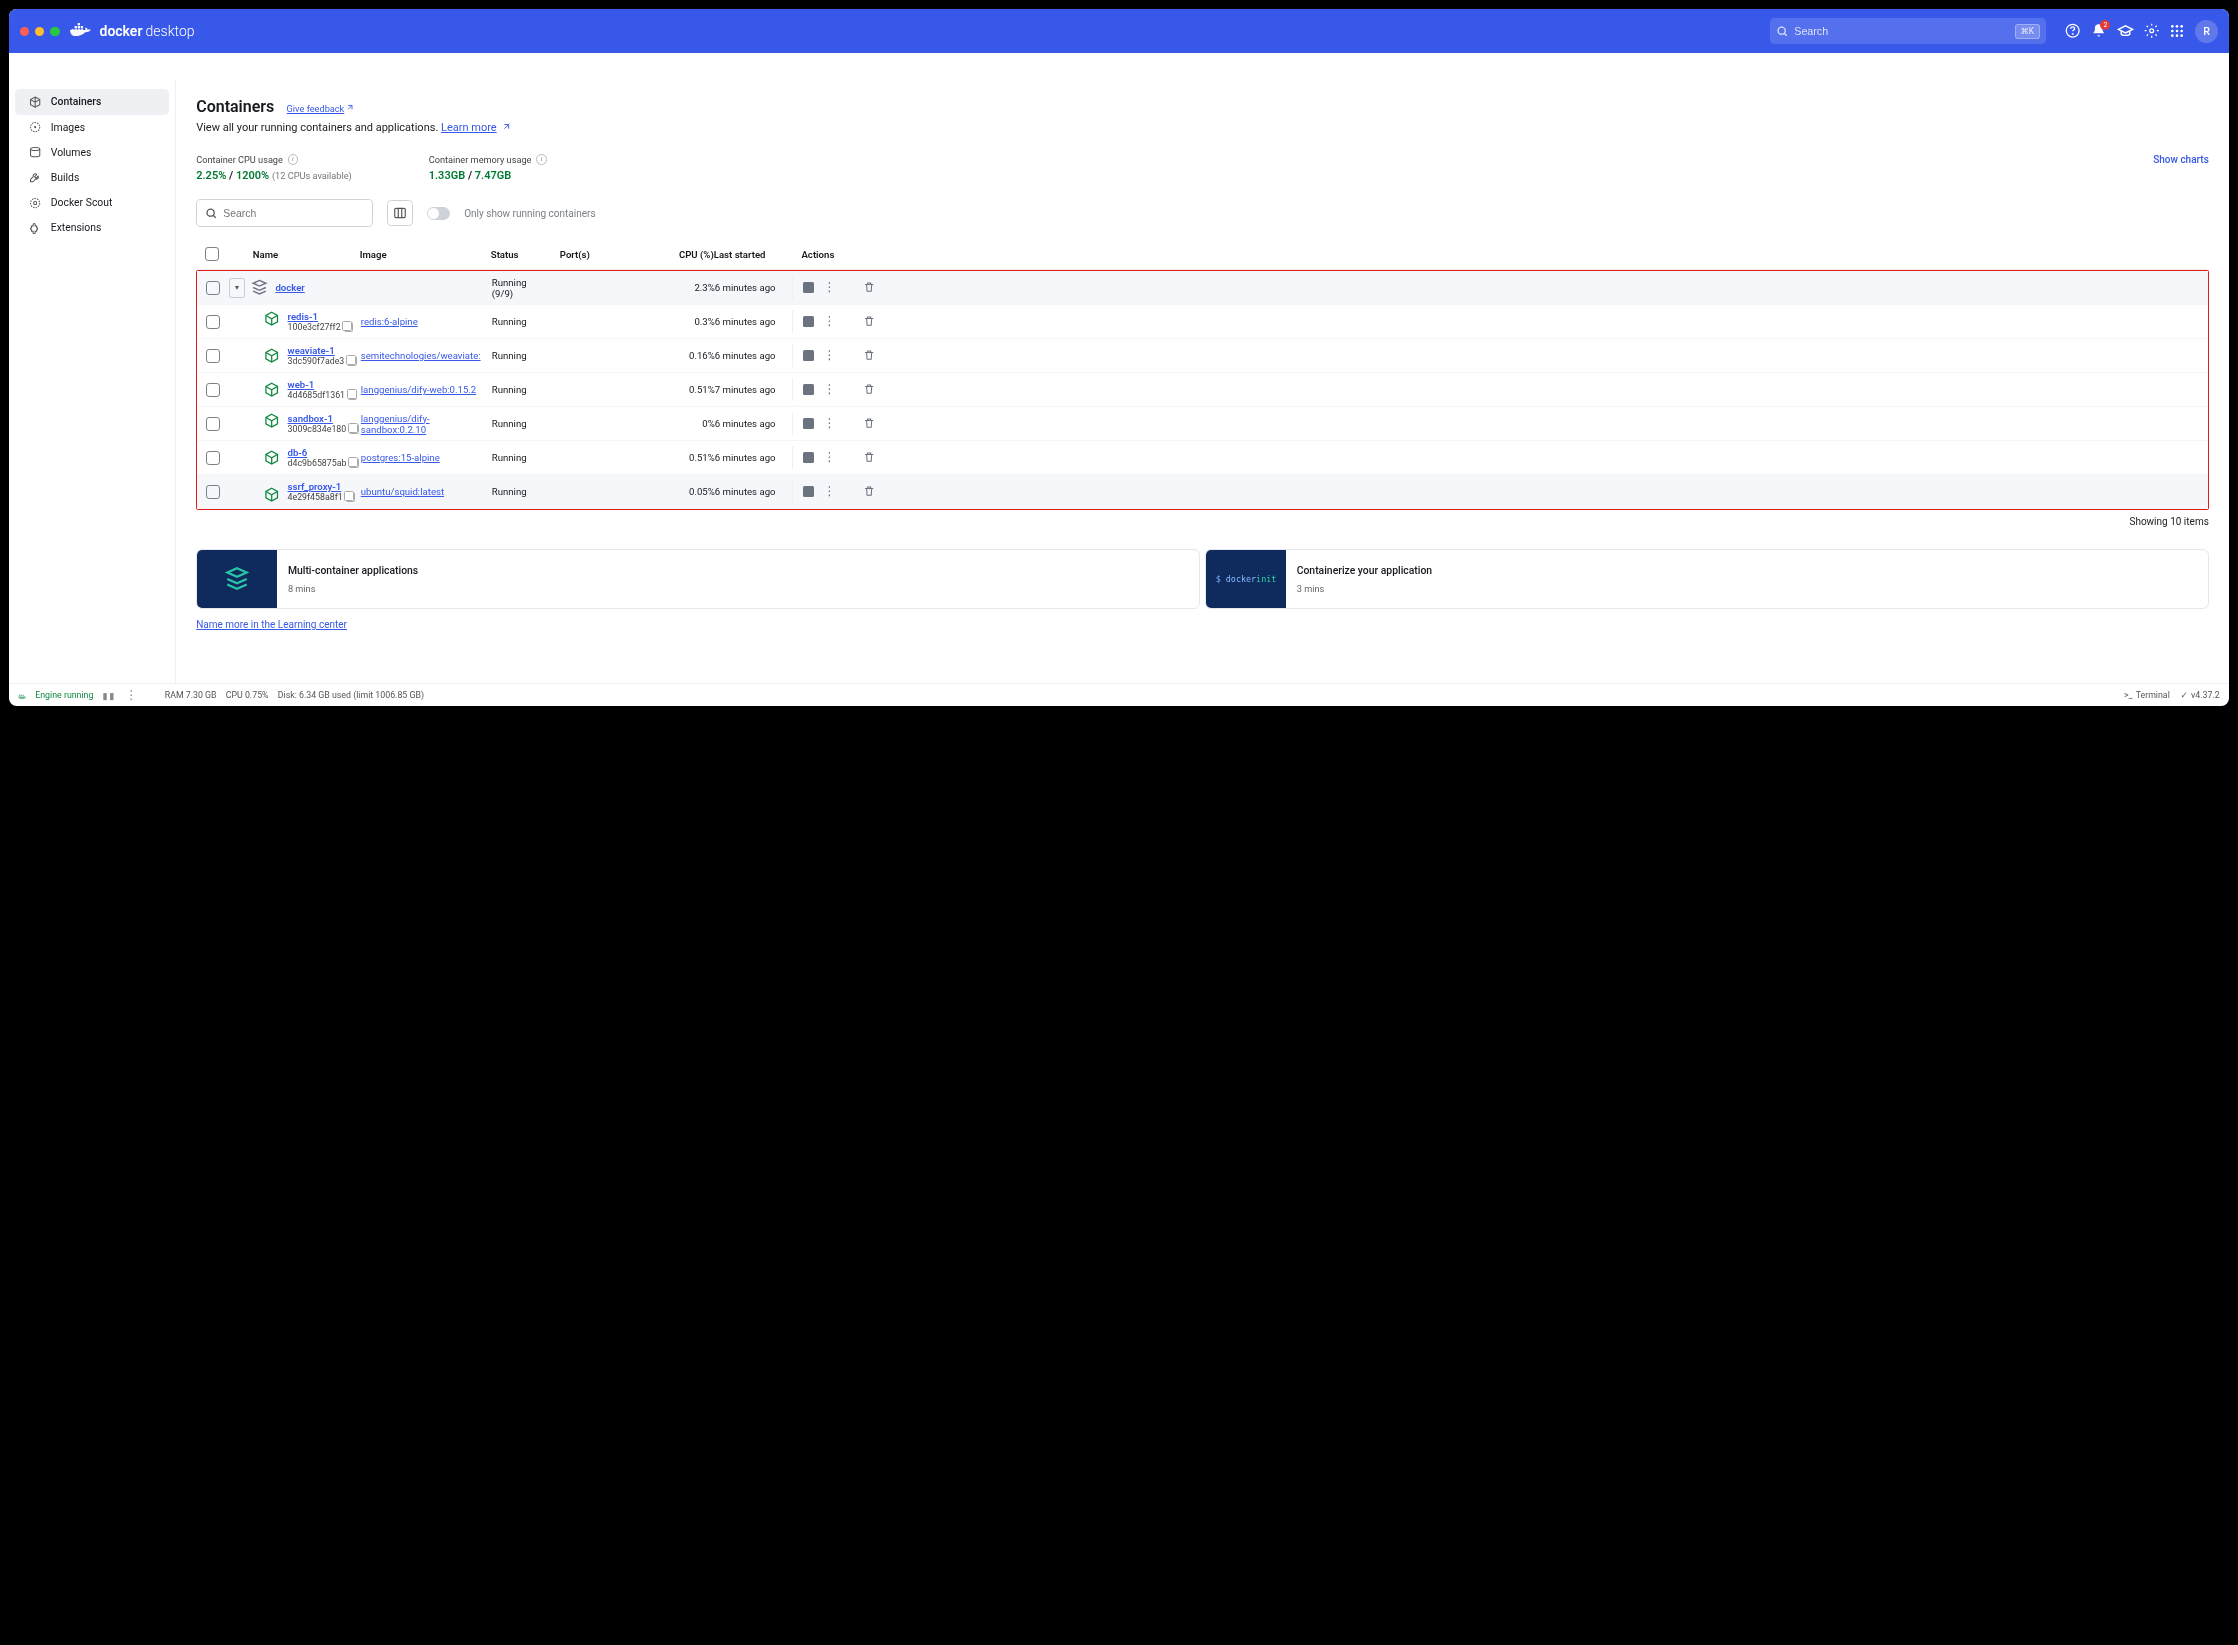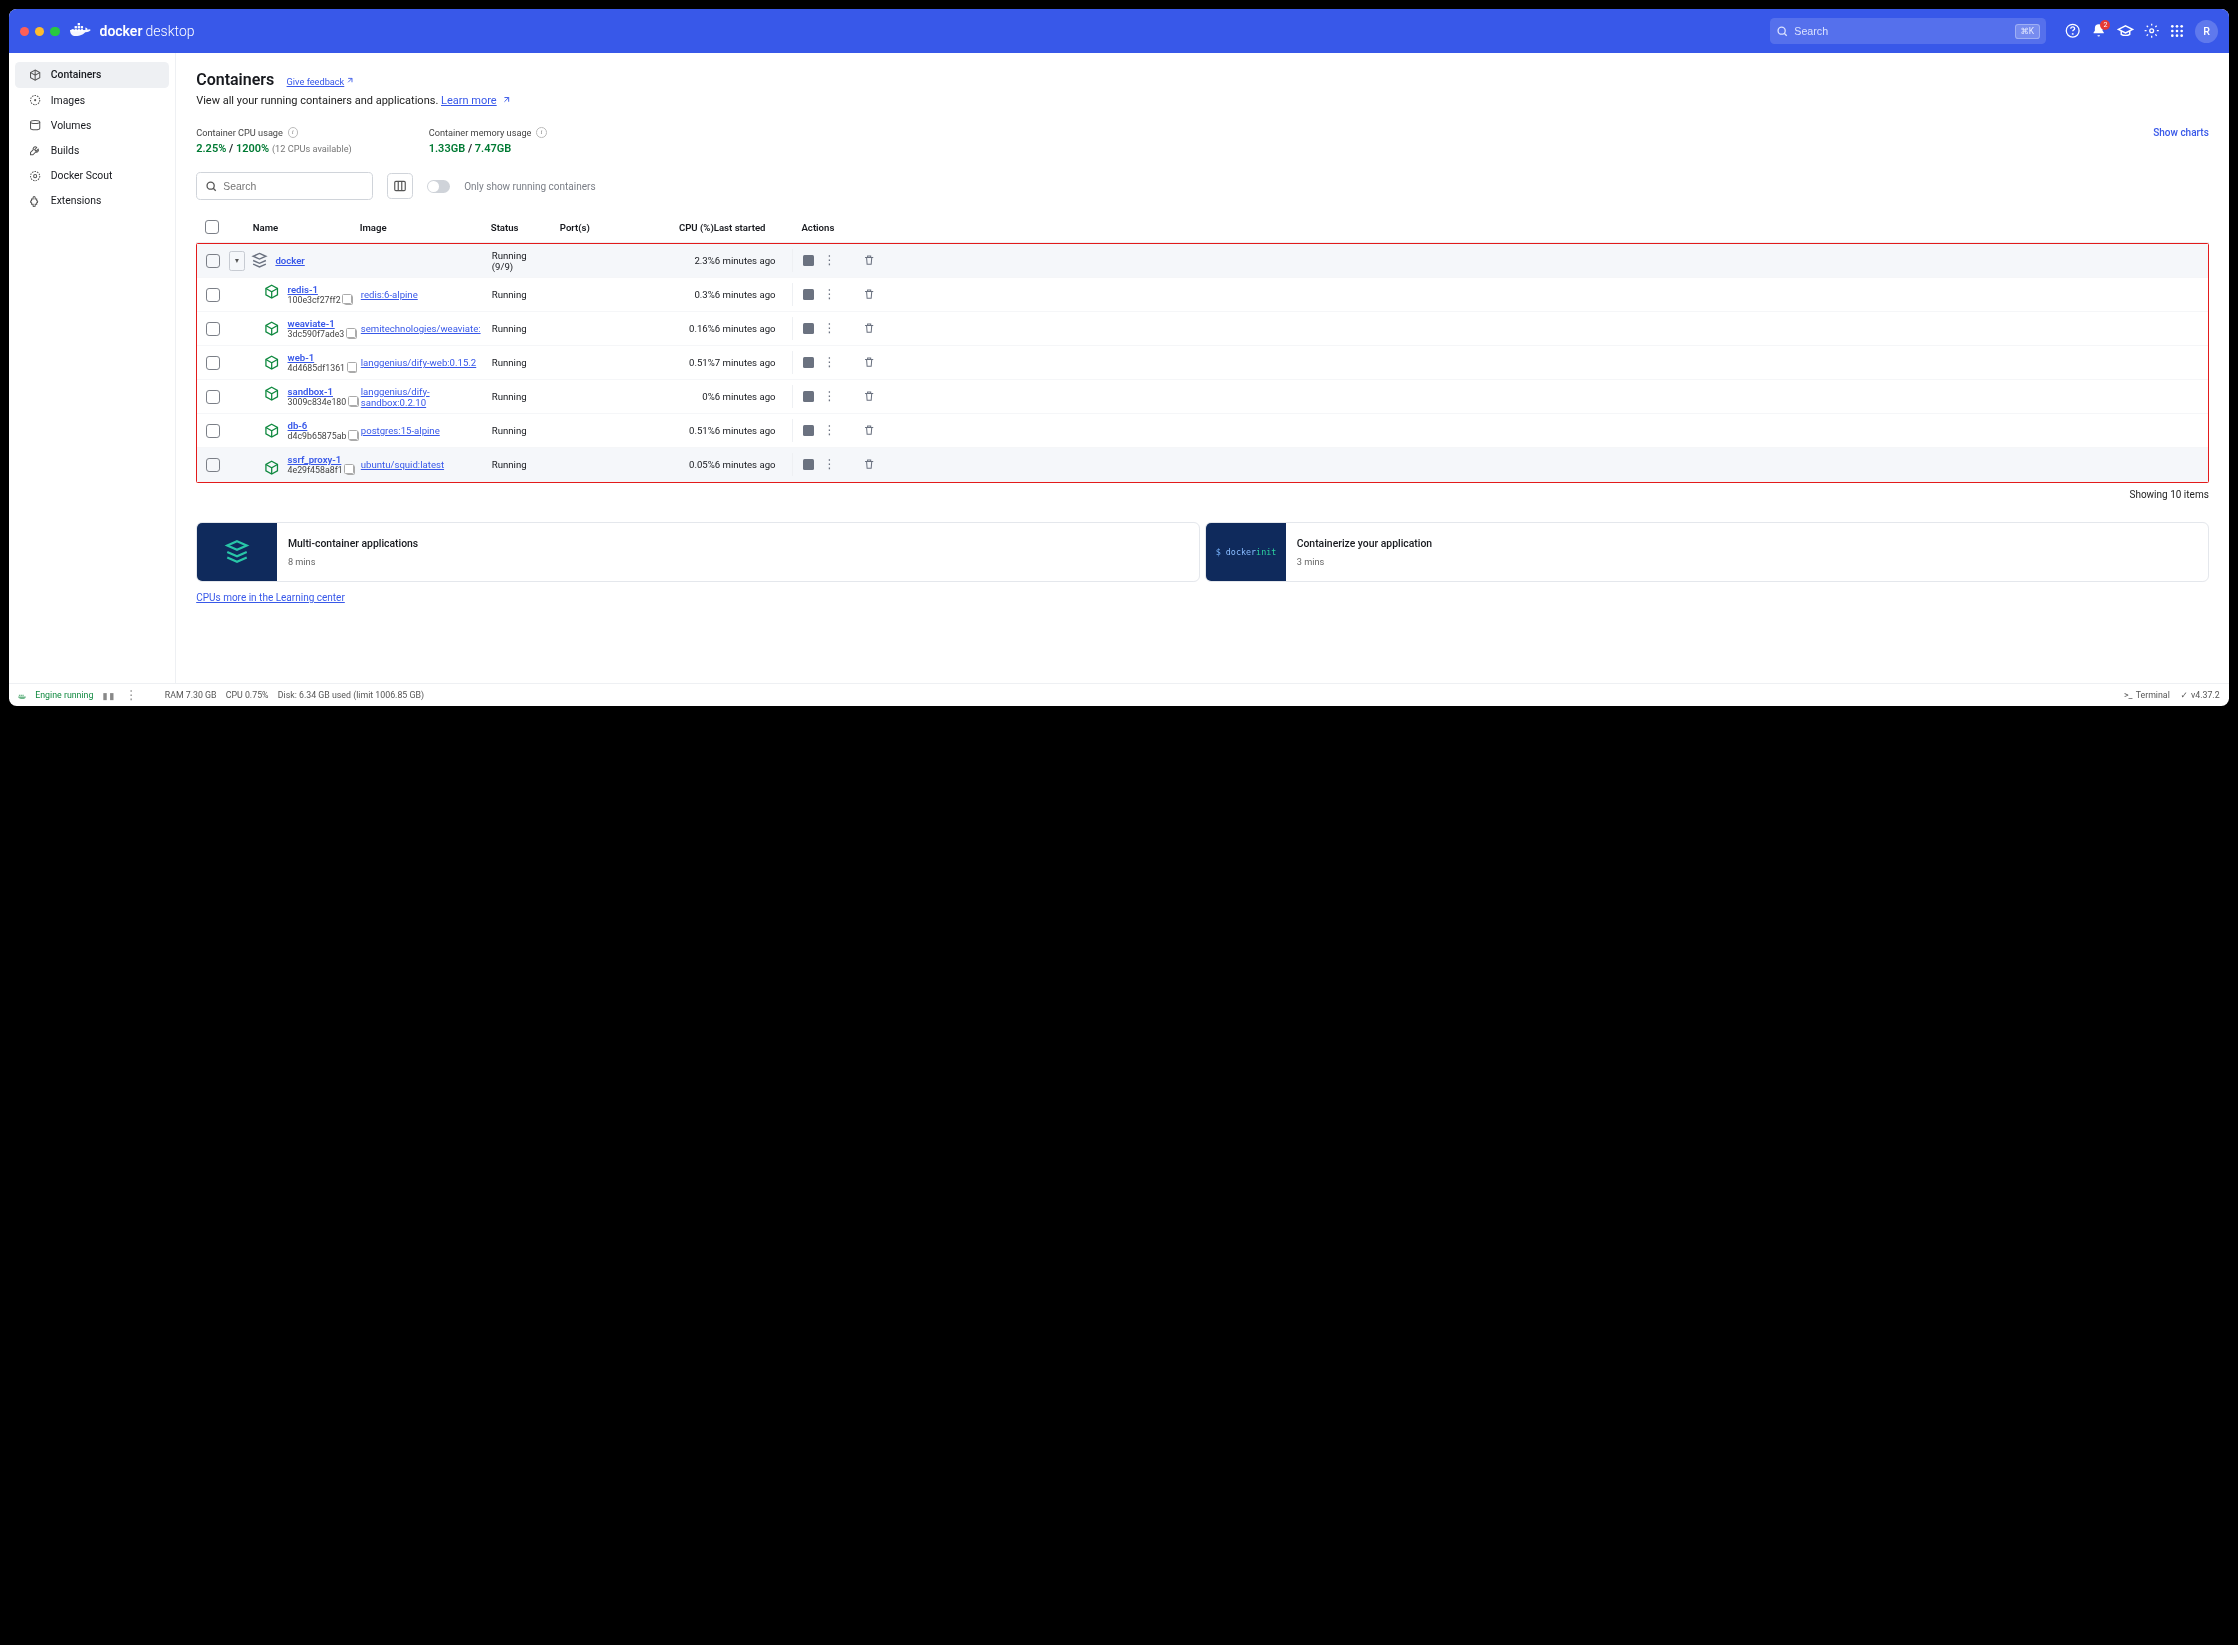--- a/index.html
+++ b/index.html
@@ -15,21 +15,21 @@
 .brand span { font-weight: 300; }
 .spacer { flex: 1; }
 .searchbar { background: rgba(255,255,255,.15); border-radius: 4.6px; height: 26px; width: 276px; display: flex; align-items: center; padding: 0 6.1px; color: #e4e9ff; gap: 6.1px; }
 .searchbar input { background: transparent; border: 0; outline: 0; color: #fff; flex: 1; font-size: 10.7px; }
 .searchbar input::placeholder { color: #dbe2ff; }
 .kbd { background: rgba(255,255,255,.2); border: 0.8px solid rgba(255,255,255,.3); border-radius: 3.1px; padding: 1.5px 4.6px; font-size: 8.4px; }
 .hicons { display: flex; align-items: center; gap: 9.2px; margin-left: 7.7px; }
 .hicon { width: 17px; height: 17px; display: flex; align-items: center; justify-content: center; position: relative; }
 .badge { position: absolute; top: -3.1px; right: -3.1px; background: #e53935; color: #fff; font-size: 7px; border-radius: 5.4px; min-width: 10px; height: 10px; display: flex; align-items: center; justify-content: center; padding: 0 1.5px; }
 .avatar { width: 23px; height: 23px; border-radius: 50%; background: rgba(255,255,255,.2); display: flex; align-items: center; justify-content: center; font-weight: 500; font-size: 10.7px; }
-.body { flex: 1; display: flex; overflow: hidden; }
+.body { flex: 1; display: flex; overflow: hidden; margin-top: 27px; }
 .sidebar { width: 167px; flex-shrink: 0; padding: 9.2px 0; border-right: 0.8px solid #eef0f3; }
 .sbitem { display: flex; align-items: center; gap: 9.2px; padding: 6.1px 14px; font-size: 10.4px; cursor: pointer; color: #17191e; border-radius: 4.6px; margin: 0 6.1px; }
 .sbitem.active { background: #eef0f3; font-weight: 500; }
 .sbicon { width: 12.3px; height: 12.3px; display: flex; align-items: center; justify-content: center; color: #555; }
 .main { flex: 1; overflow-y: auto; padding: 17px 20px 0 20px; }
 .pagetitle { display: flex; align-items: baseline; gap: 12.3px; }
 .pagetitle h1 { font-size: 16px; font-weight: 600; }
 .link { color: #3858e9; text-decoration: underline; cursor: pointer; }
 .sublink { color: #3858e9; text-decoration: underline; font-size: 9.2px; display: inline-flex; align-items: center; gap: 1px; }
 .subtitle { font-size: 11px; margin-top: 4.6px; color: #222; }
@@ -530,21 +530,21 @@
             <div class="card-thumb" style="font-family:monospace;color:#8fb8ff;white-space:nowrap">
               <span style="color:#8bf"><span style="color:#7ab6ff">$ </span>docker </span>
                 <span style="color:#2dd4a0">init</span>
             </div>
             <div class="card-body">
               <div class="card-title">Containerize your application</div>
               <div class="card-mins">3 mins</div>
             </div>
           </div>
         </div>
-        <div class="viewmore"><a class="link">CPUs more in the Learning center</a></div>
+        <div class="viewmore"><a class="link">Name more in the Learning center</a></div>
       </div>
     </div>
   </div>
 
   <div class="footer">
     <span class="engine">
       <svg width="12.3" height="9.2" viewBox="0 0 28 20" fill="#0f893f" opacity="0.6">
           <rect x="2" y="8" width="3" height="3"></rect>
           <rect x="6" y="8" width="3" height="3"></rect>
           <rect x="10" y="8" width="3" height="3"></rect>

